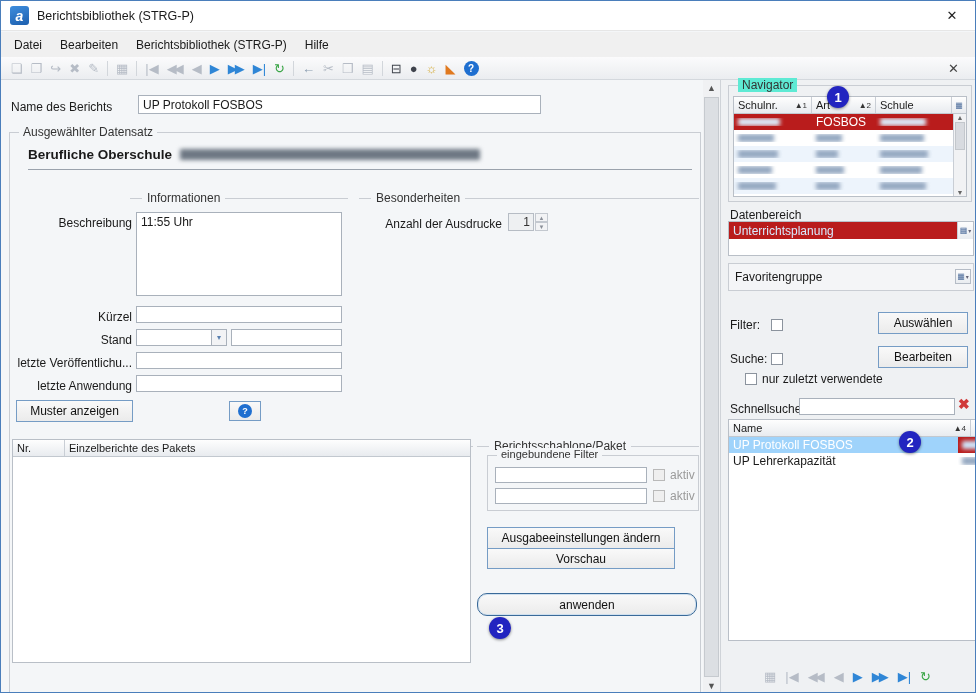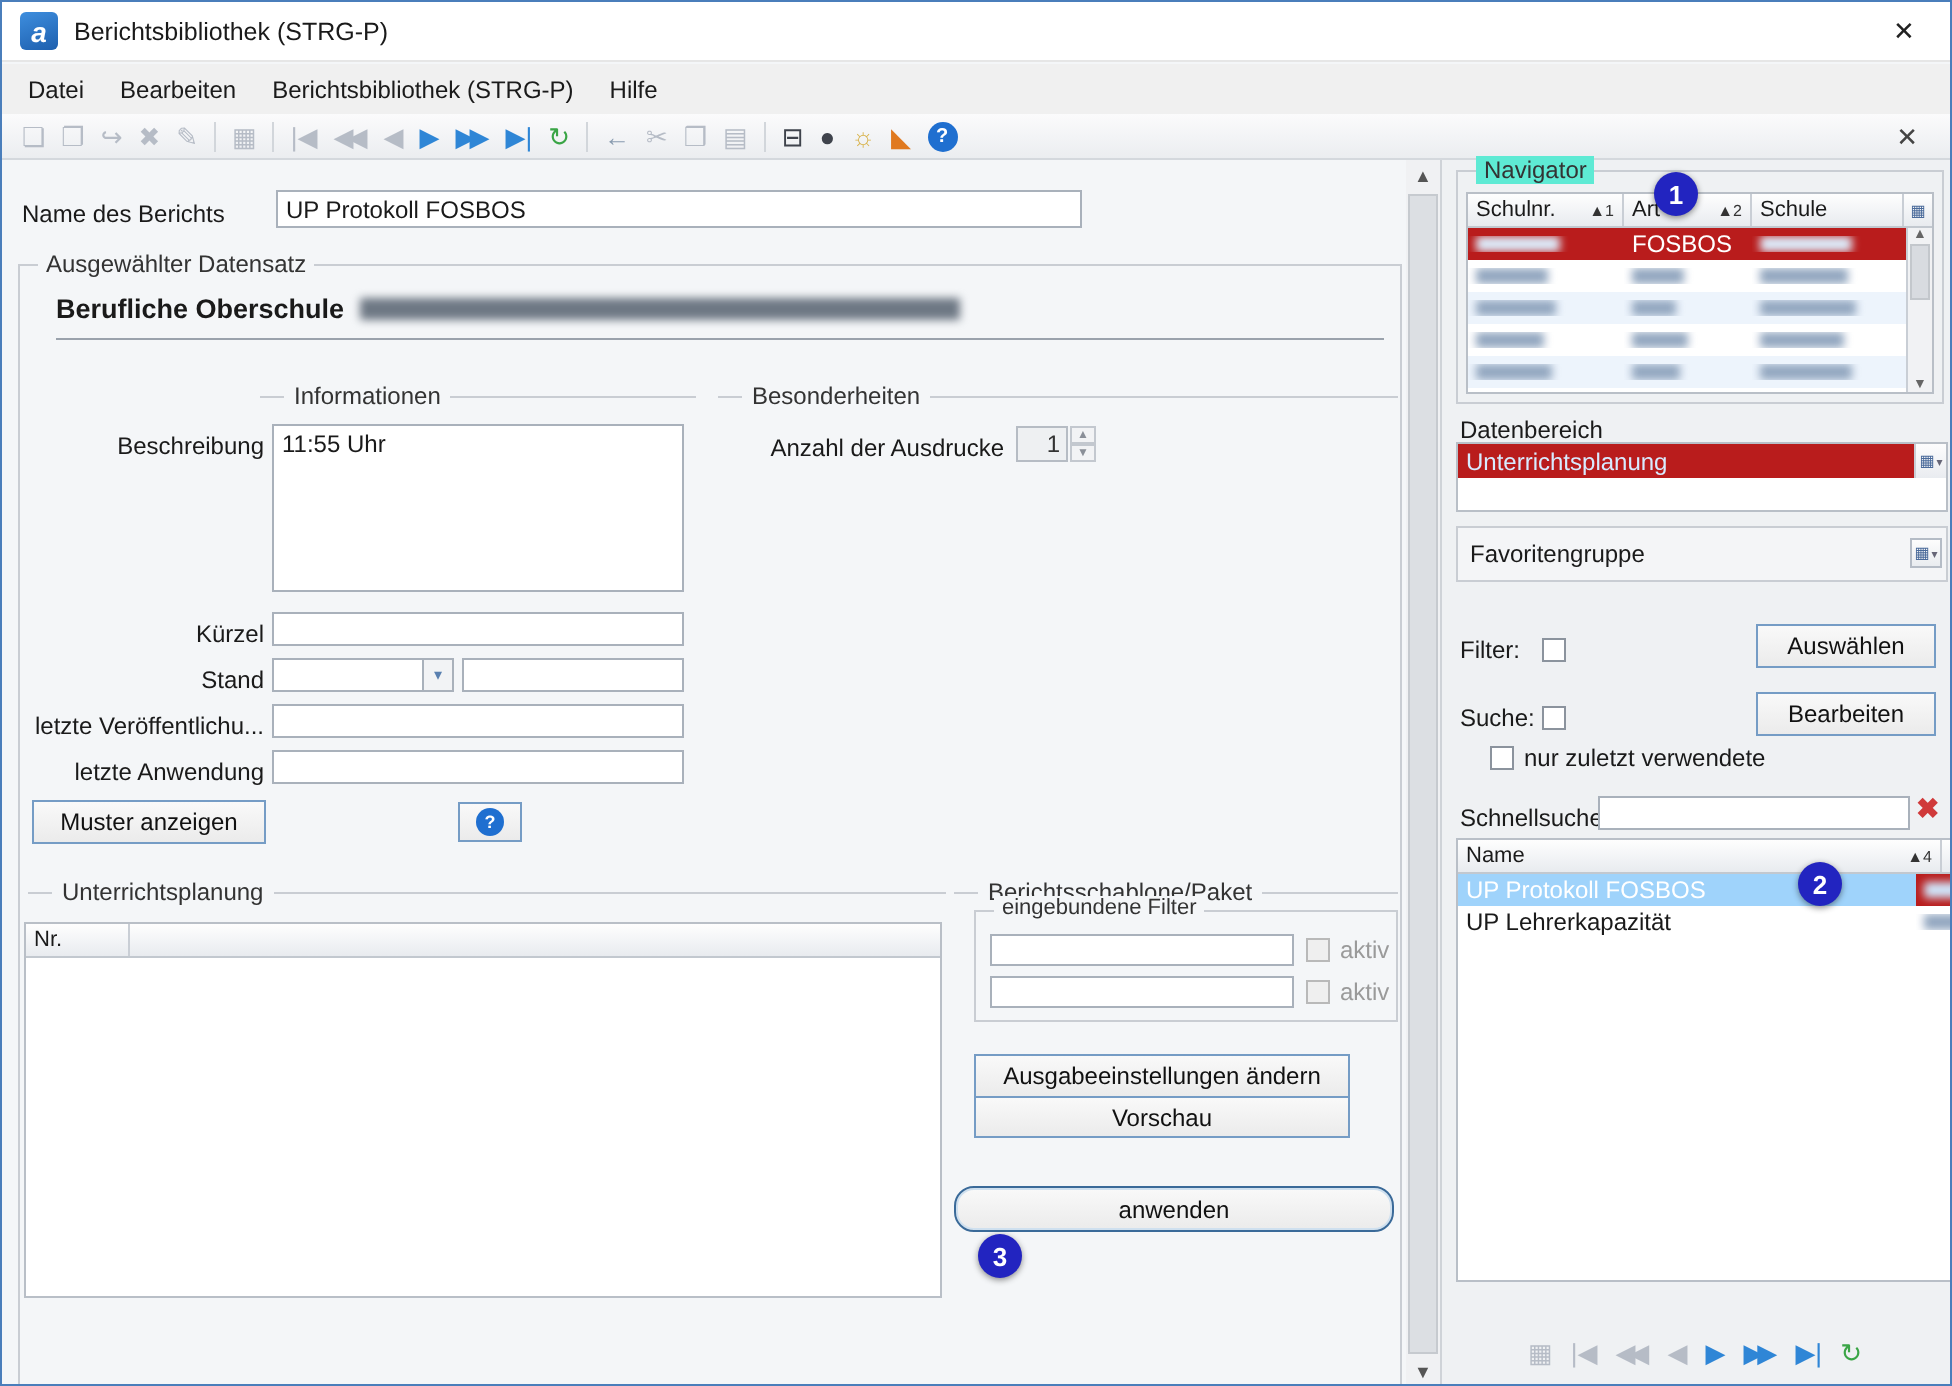--- a/index.html
+++ b/index.html
@@ -215,24 +215,27 @@
         <span class="help-circ" style="width:14px; height:14px; font-size:9px;">
           <span>?</span>
         </span>
       </div>
 
       <div class="subhdr" style="left:4px; top:306px; width:459px;">
         <span class="hline1"></span>
           <span>Unterrichtsplanung</span>
           <span class="hline2"></span>
       </div>
-      <div class="dtable" style="left:2px; top:328px; width:459px; height:188px;text-align:right;">
+      <div class="dtable" style="left:2px; top:306px; width:459px; height:224px;text-align:right;">
         <div class="thead">
           <span class="th" style="width:52px;">
               <span>Nr.</span>
+            </span>
+          <span class="th" style="flex:1; border-right:none;">
+              <span>Einzelberichte des Pakets</span>
             </span>
         </div>
         <div class="tbody"></div>
       </div>
 
       <div class="subhdr" style="left:467px; top:306px; width:222px;">
         <span class="hline1"></span>
           <span>Berichtsschablone/Paket</span>
           <span class="hline2"></span>
       </div>

